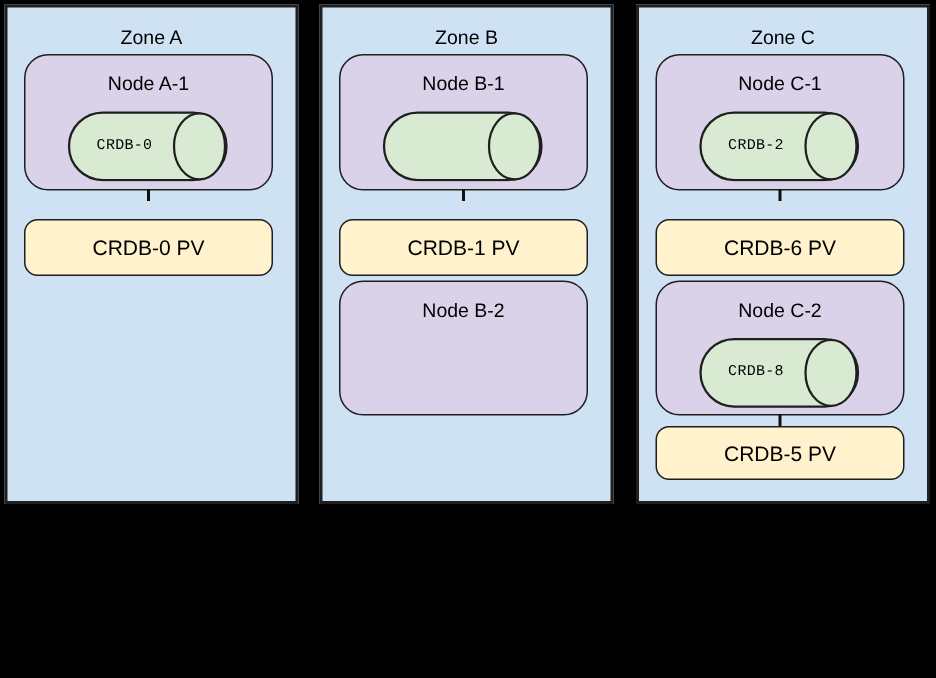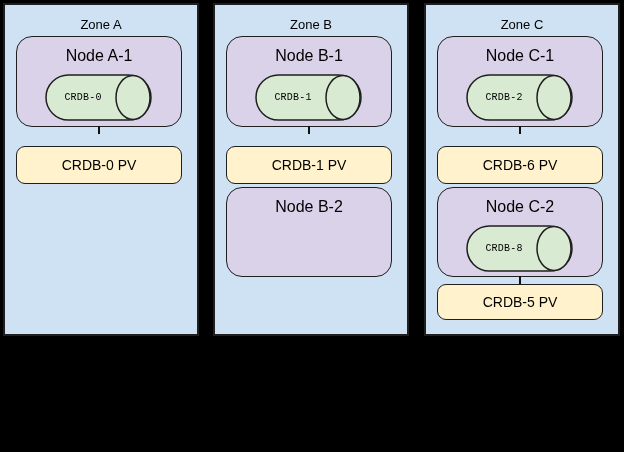--- a/index.html
+++ b/index.html
@@ -48,21 +48,21 @@
     box-sizing: border-box;
   }
   .node-1 { top: 31px; height: 91px; }
   .node-2 { top: 182px; height: 90px; }
   .node-title {
     position: absolute;
     top: 11px;
     left: 0;
     width: 100%;
     text-align: center;
-    font-size: 16px;
+    font-size: 13px;
     line-height: 15px;
   }
   .pod {
     position: absolute;
     left: 28px;
     top: 37px;
     width: 107px;
     height: 47px;
     font-family: Liberation Mono, monospace;
   }
@@ -133,21 +133,20 @@
 
   <div class="zone" style="left:213px;">
     <div class="zone-title">Zone B</div>
     <div class="node node-1">
       <div class="node-title">Node B-1</div>
       <div class="pod">
         <svg viewBox="0 0 107 47">
           <rect class="pod-body" x="1" y="1" width="105" height="45" rx="22.5" ry="22.5"></rect>
           <ellipse class="pod-body" cx="88" cy="23.5" rx="17" ry="22"></ellipse>
         </svg>
-        <span class="pod-label">CRDB-1</span>
       </div>
     </div>
     <div class="connector connector-1"></div>
     <div class="pv pv-1">
       <span>CRDB-1 PV</span>
     </div>
     <div class="node node-2">
       <div class="node-title">Node B-2</div>
     </div>
   </div>

